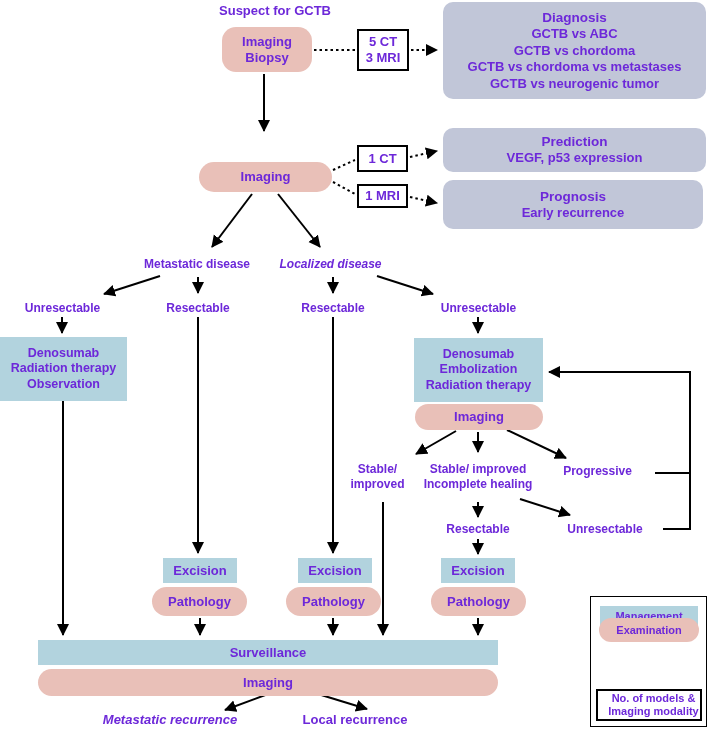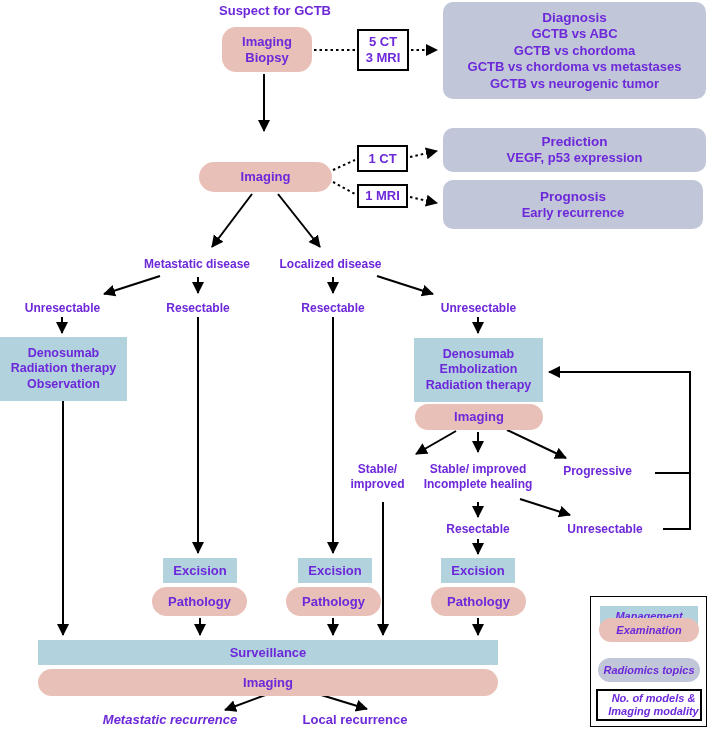--- a/index.html
+++ b/index.html
@@ -118,21 +118,21 @@
   <div class="node lav r10" style="left:443px;top:128px;width:263px;height:44px;">
     <span class="boxtitle">Prediction</span>
     <span class="boxline">VEGF, p53 expression</span>
   </div>
   <div class="node lav r10" style="left:443px;top:180px;width:260px;height:49px;">
     <span class="boxtitle">Prognosis</span>
     <span class="boxline">Early recurrence</span>
   </div>
 
   <div class="label" style="left:128px;top:257px;width:138px;">Metastatic disease</div>
-  <div class="label" style="left:268px;top:257px;width:125px;">Localized disease</div>
+  <div class="label" style="left:268px;top:257px;width:125px;font-style:italic;">Localized disease</div>
 
   <div class="label" style="left:14px;top:301px;width:97px;">Unresectable</div>
   <div class="label" style="left:158px;top:301px;width:80px;">Resectable</div>
   <div class="label" style="left:293px;top:301px;width:80px;">Resectable</div>
   <div class="label" style="left:430px;top:301px;width:97px;">Unresectable</div>
 
   <div class="node blue" style="left:0px;top:337px;width:127px;height:64px;">
     <span class="fs12">Denosumab</span>
     <span class="fs12">Radiation therapy</span>
     <span class="fs12">Observation</span>
@@ -185,23 +185,22 @@
   <div class="node blue" style="left:38px;top:640px;width:460px;height:25px;">
     <span class="fs13">Surveillance</span>
   </div>
   <div class="node pink r14" style="left:38px;top:669px;width:460px;height:27px;">
     <span class="fs13">Imaging</span>
   </div>
 
   <div class="label fs13" style="left:75px;top:712px;width:190px;font-style:italic;">Metastatic recurrence</div>
   <div class="label fs13" style="left:280px;top:712px;width:150px;">Local recurrence</div>
 
-  <div id="legend" style="left:590px;top:596px;width:117px;height:131px;font-style:italic;">
+  <div id="legend" style="left:590px;top:596px;width:117px;height:131px;">
     <div class="legend-item blue" style="left:9px;top:9px;width:98px;height:20px;">Management</div>
     <div class="legend-item pink pill" style="left:8px;top:21px;width:100px;height:24px;">Examination</div>
-    <div class="legend-item lav" style="left:7px;top:61px;width:102px;height:24px;border-radius:12px;">Radiomics topics</div>
     <div class="legend-item whitebox" style="left:5px;top:92px;width:106px;height:32px;flex-direction:column;padding-left:9px;">
       <span>No. of models &amp;</span>
       <span>Imaging modality</span>
     </div>
   </div>
 
 </div>
 
 </body></html>

